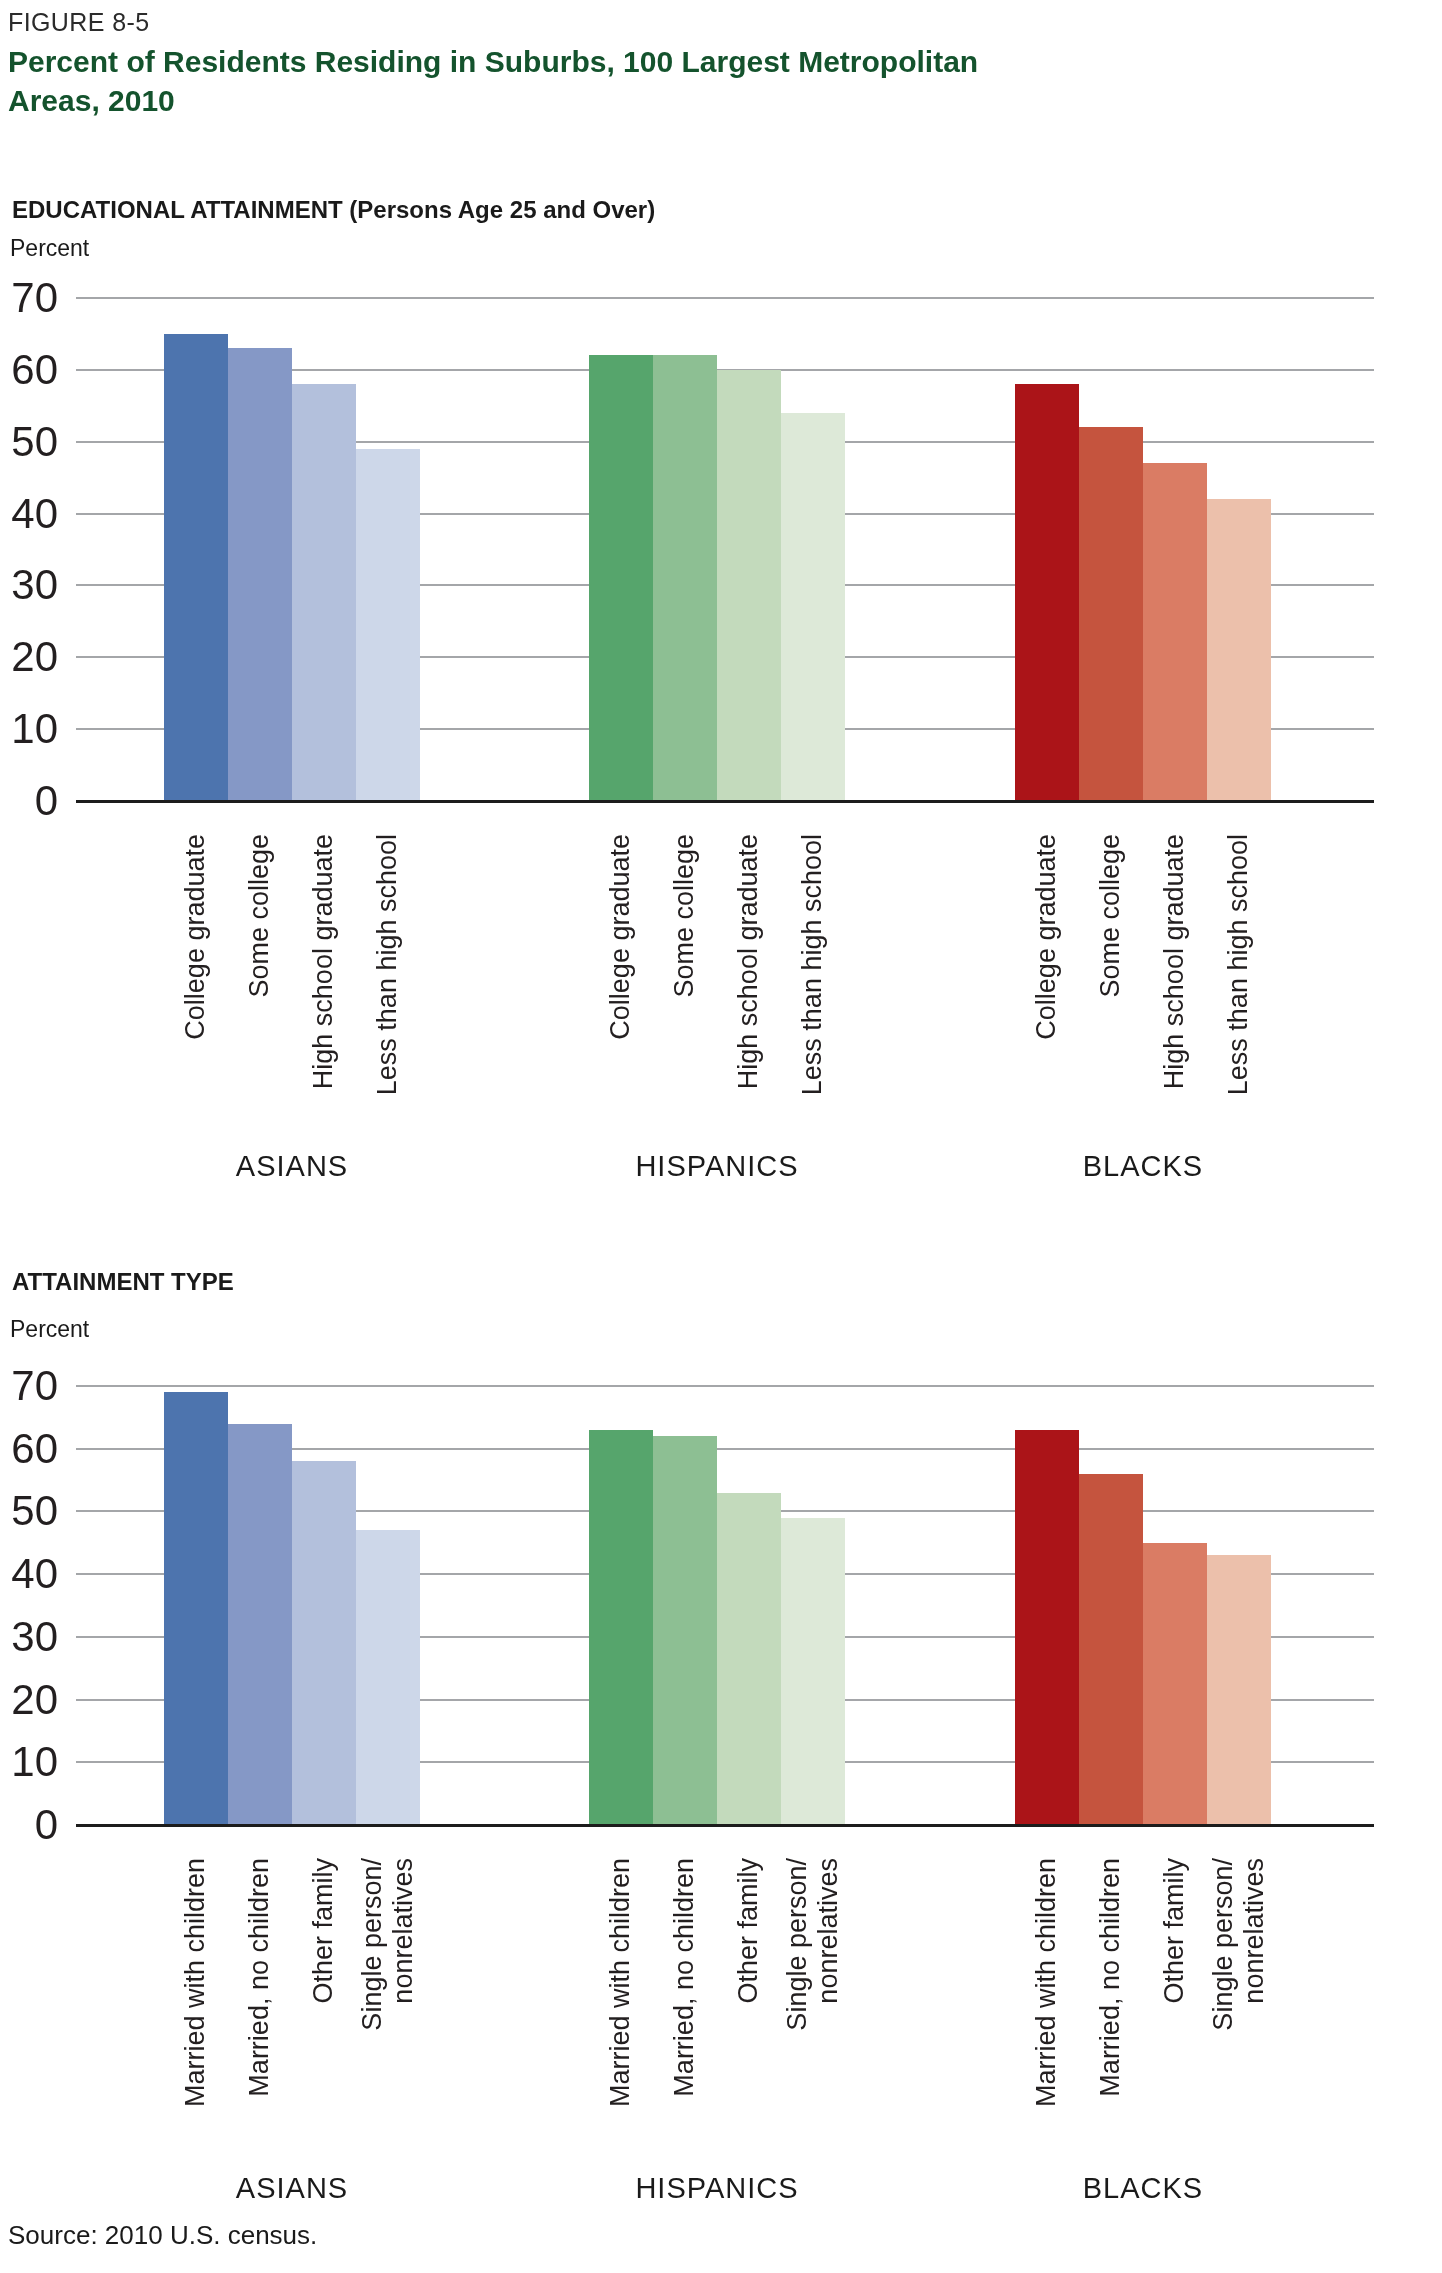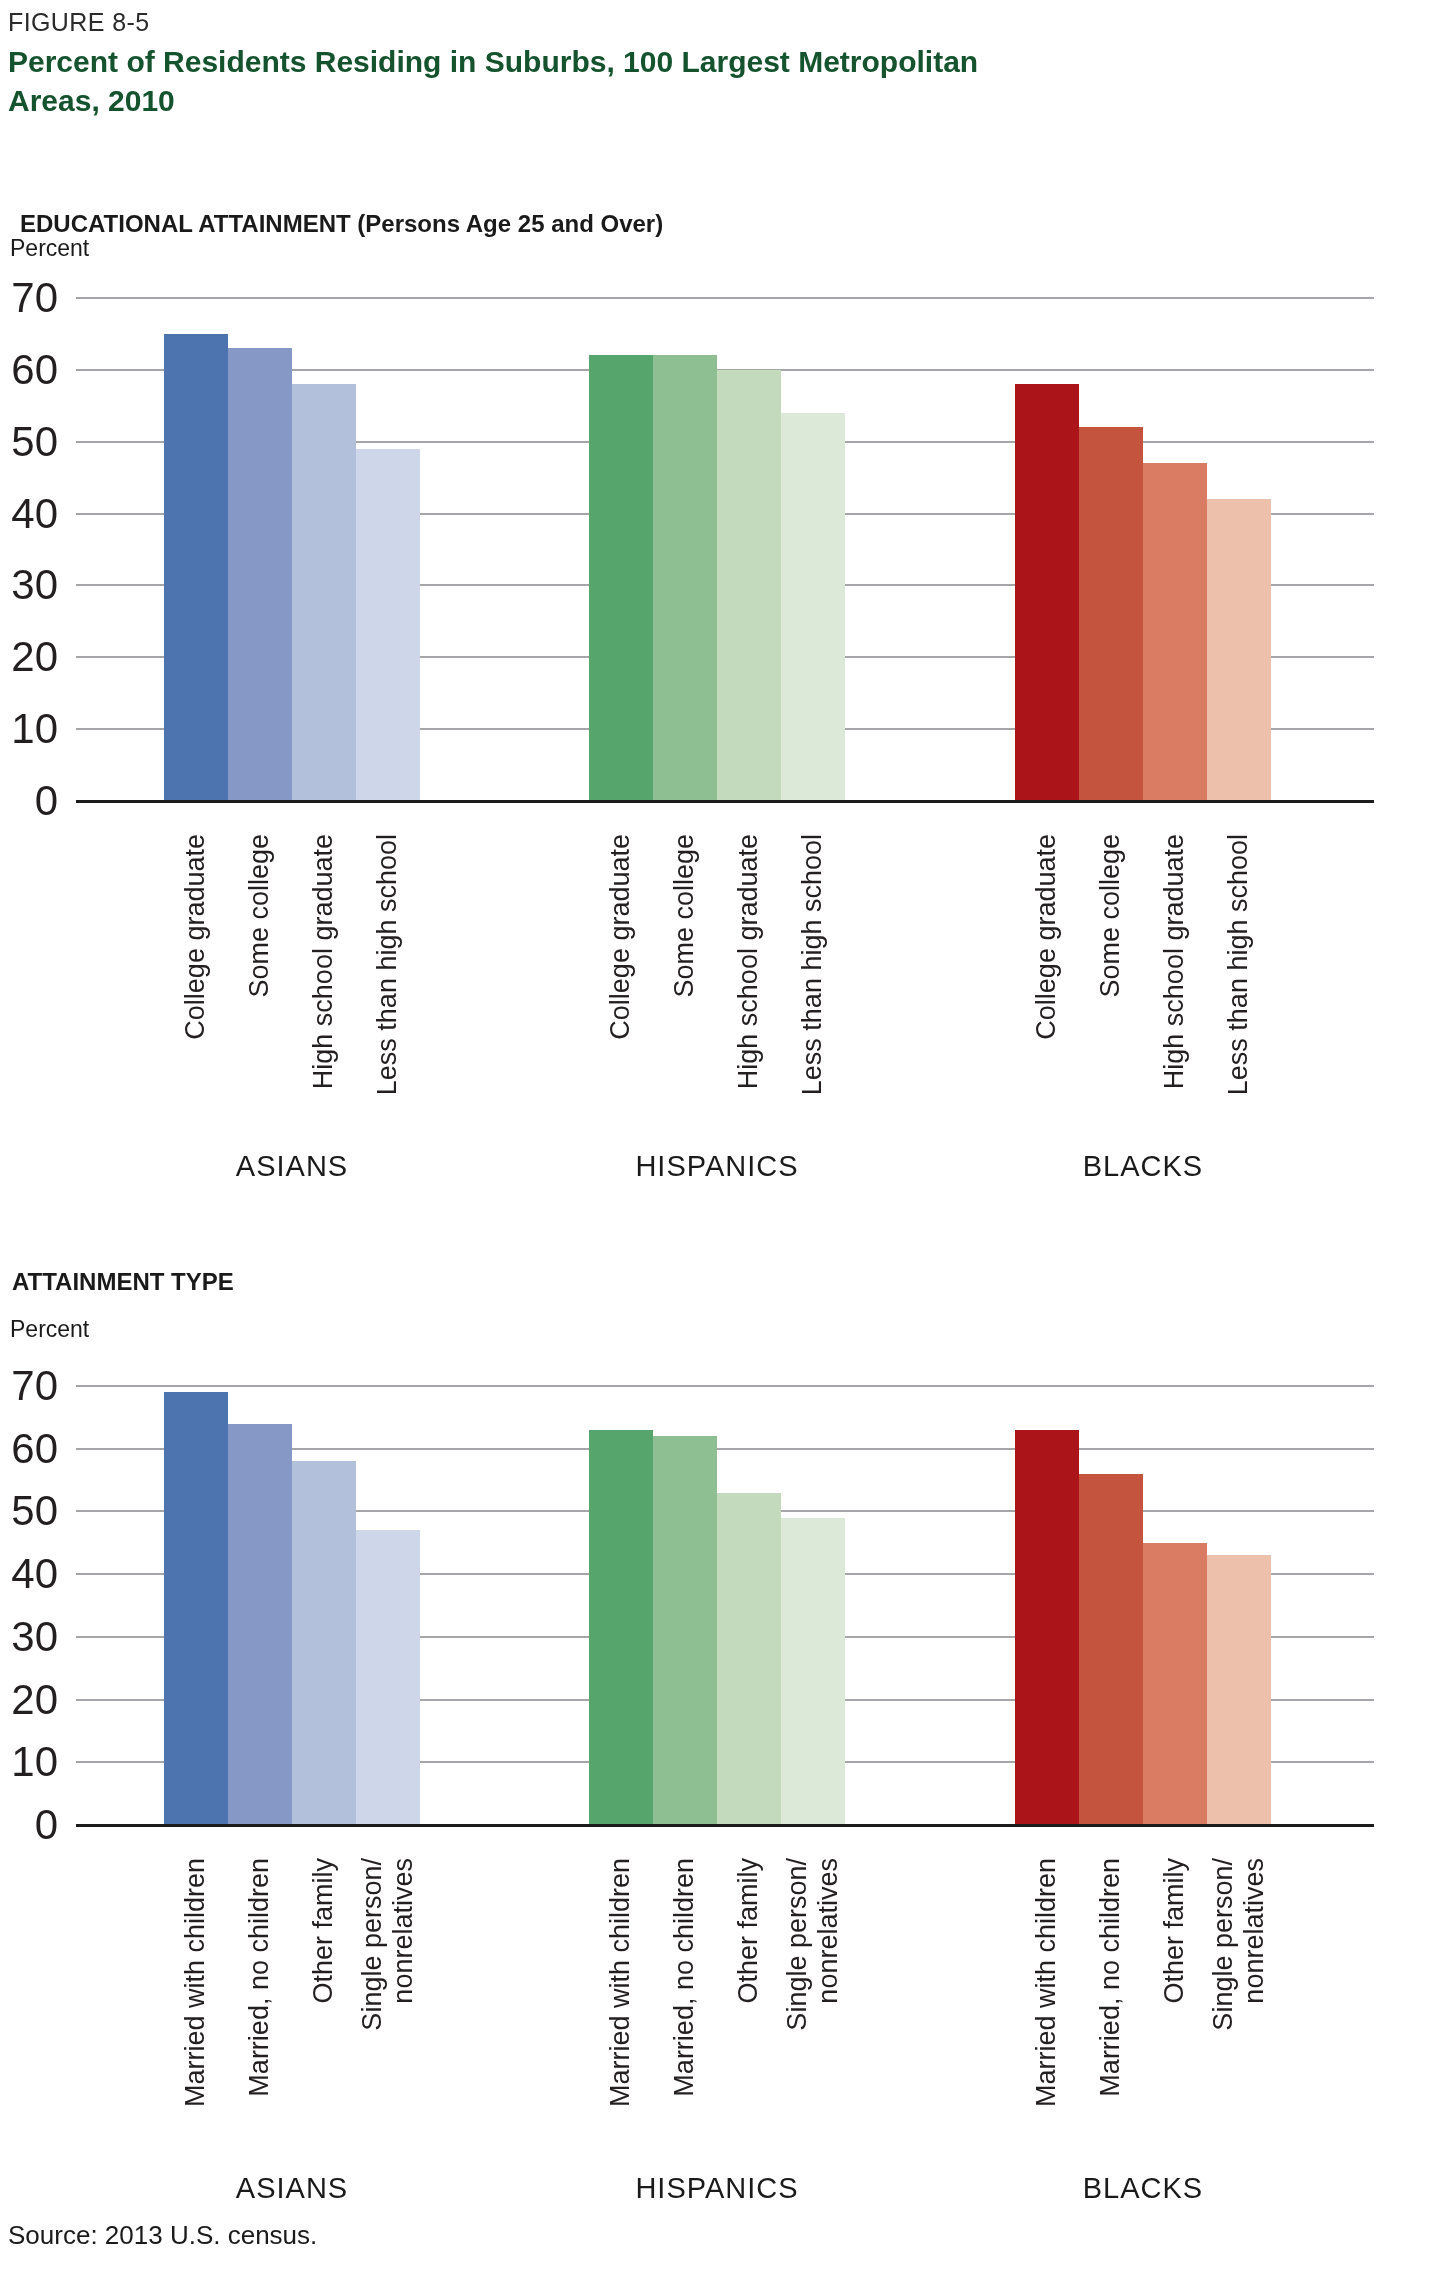--- a/index.html
+++ b/index.html
@@ -5,21 +5,21 @@
 <style>
   html,body{margin:0;padding:0;background:#ffffff;}
   body{font-family:"Liberation Sans", sans-serif; color:#231f20;}
   #page{position:relative;width:1442px;height:2273px;background:#ffffff;overflow:hidden;}
 
   .abs{position:absolute;}
 
   .fig-label{left:8px;top:8px;font-size:25px;letter-spacing:.4px;color:#2b2b2b;text-align:center;}
   .fig-title{left:8px;top:42px;margin:0;font-size:30px;font-weight:bold;line-height:1.3;white-space:pre-line;color:#14532d;}
   .section-title{font-size:24px;font-weight:bold;color:#1a1a1a;}
-  .s1{left:20px;top:196px;margin-top:14px;}
+  .s1{left:12px;top:196px;}
   .s2{left:12px;top:1268px;}
   .axis-unit{font-size:23px;color:#1a1a1a;}
   .u1{left:10px;top:235px;}
   .u2{left:10px;top:1316px;}
   .source{left:8px;top:2220px;font-size:26px;color:#1a1a1a;}
 
   .chart-layer{left:0;top:0;width:100%;height:100%;}
 
   .gridline{position:absolute;height:2px;}
   .axisline{position:absolute;height:3px;}
@@ -185,14 +185,14 @@
         <div class="cat-label">Other family</div>
       </div>
       <div class="cat-wrap" style="left: 1207px; top: 1858px; width: 64px;">
         <div class="cat-label">Single person/
 nonrelatives</div>
       </div>
       <div class="grp-label" style="left: 1015px; top: 2172px; width: 256px;">BLACKS</div>
       <div class="axisline" style="left: 76px; top: 1824px; width: 1298px; background: rgb(28, 28, 28);"></div>
     </div>
 
-  <div class="abs source">Source: 2013 U.S. census.</div>
+  <div class="abs source">Source: 2010 U.S. census.</div>
 </div>
 
 </body></html>

